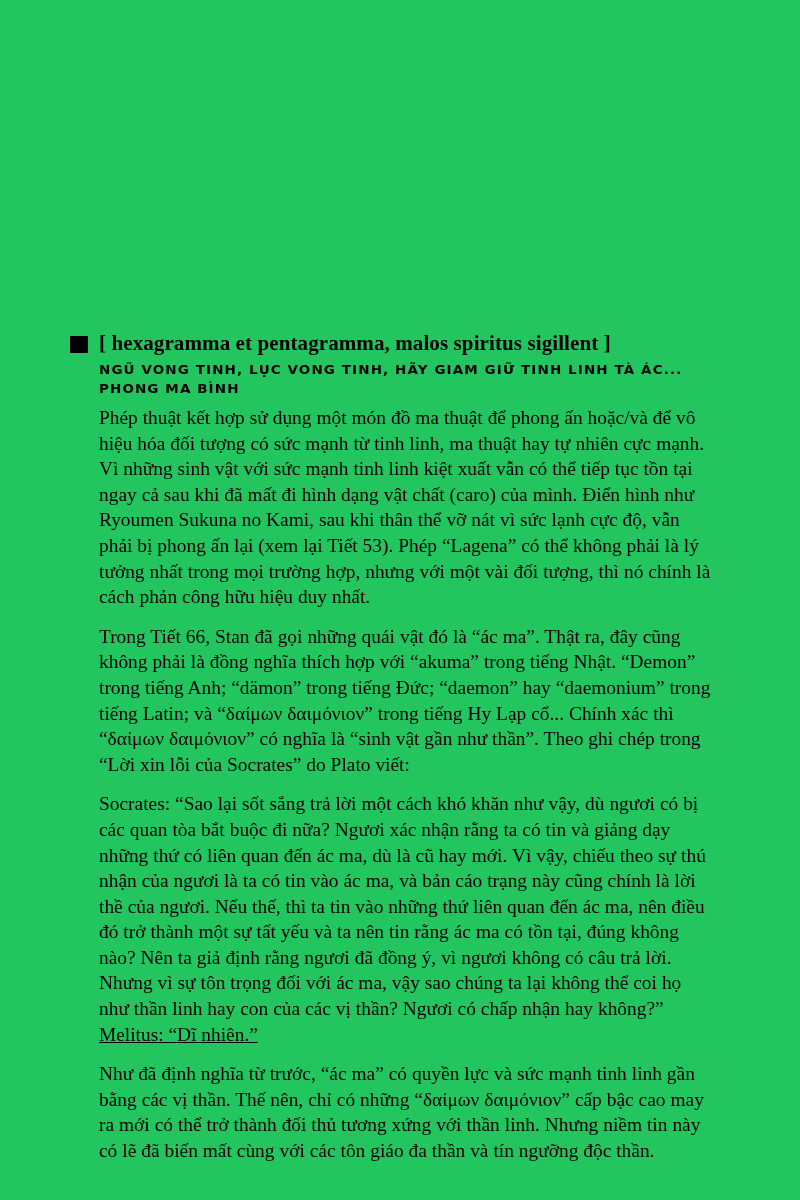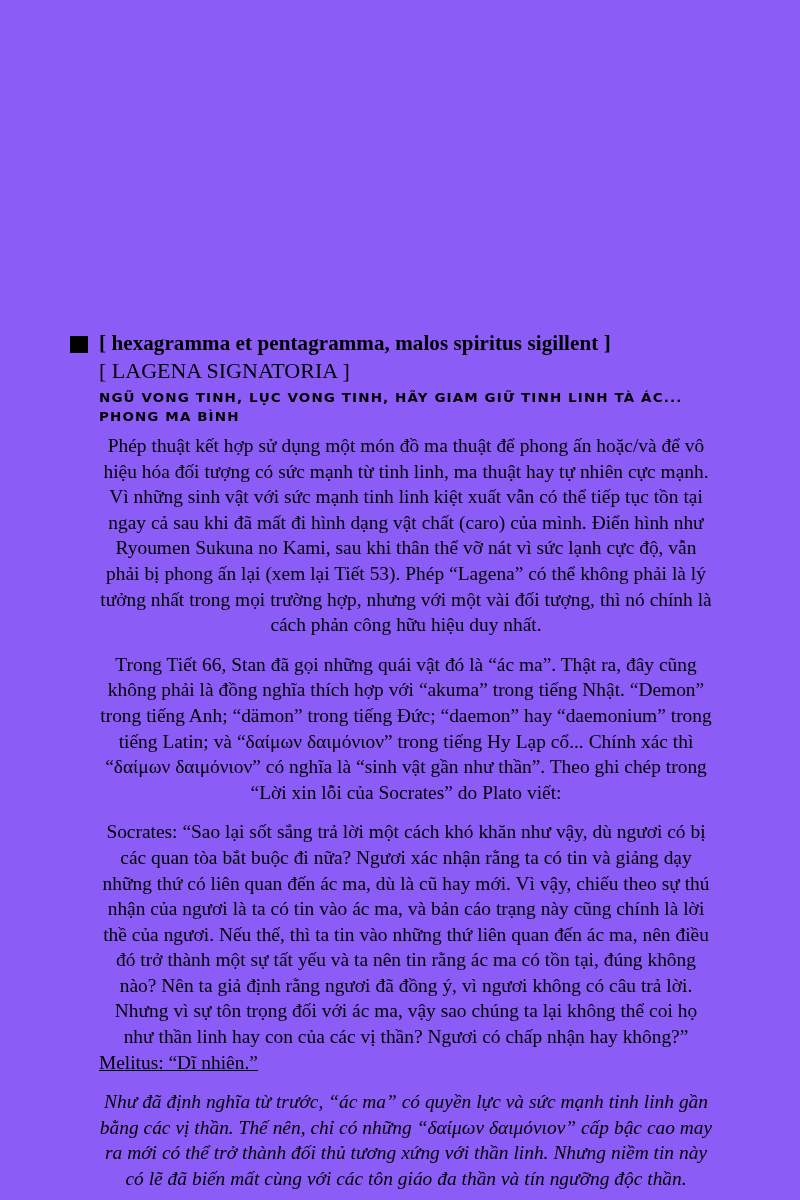--- a/index.html
+++ b/index.html
@@ -15,21 +15,21 @@
     overflow: hidden;
     font-family: "Liberation Serif", "DejaVu Serif", serif;
     color: #000000;
     -webkit-font-smoothing: antialiased;
   }
 
   
   .page {
     position: absolute;
     inset: 0;
-    background: #8b5cf6;
+    background: #22c55e;
   }
 
   
   .top-blank {
     position: absolute;
     left: 0;
     top: 0;
     width: 800px;
     height: 330px;
   }
@@ -103,27 +103,26 @@
   
   .body-col {
     margin-left: 29px;
     width: 614px;
   }
   p.para {
     margin: 0 0 14px 0;
     font-family: "Liberation Serif", "DejaVu Serif", serif;
     font-size: 19.4px;
     line-height: 25.6px;
-    text-align: center;
+    text-align: left;
     word-spacing: 0.1px;
     hyphens: none;
   }
   p.para:last-child {
     margin-bottom: 4px;
-    font-style: italic;
   }
   .para-gap-sm {
     margin-bottom: 13px;
   }
   .speaker-line {
     margin: 0 0 14px 0;
     font-family: "Liberation Serif", "DejaVu Serif", serif;
     font-size: 19.4px;
     line-height: 25.6px;
     text-decoration: underline;
@@ -138,21 +137,20 @@
 
   <div class="content">
 
     <div class="heading-block">
 
       <div class="bullet-line">
         <span class="bullet-square"></span>
         <span class="heading-latin-1">[ hexagramma et pentagramma, malos spiritus sigillent ]</span>
       </div>
 
-      <div class="heading-latin-2">[ LAGENA SIGNATORIA ]</div>
 
       <div class="subtitle">NGŨ VONG TINH, LỤC VONG TINH, HÃY GIAM GIỮ TINH LINH TÀ ÁC...</div>
 
       <div class="subtitle-2">PHONG MA BÌNH</div>
     </div>
 
     <div class="body-col">
       <p class="para">Phép thuật kết hợp sử dụng một món đồ ma thuật để phong ấn hoặc/và để vô hiệu hóa đối tượng có sức mạnh từ tinh linh, ma thuật hay tự nhiên cực mạnh. Vì những sinh vật với sức mạnh tinh linh kiệt xuất vẫn có thể tiếp tục tồn tại ngay cả sau khi đã mất đi hình dạng vật chất (caro) của mình. Điển hình như Ryoumen Sukuna no Kami, sau khi thân thể vỡ nát vì sức lạnh cực độ, vẫn phải bị phong ấn lại (xem lại Tiết 53). Phép “Lagena” có thể không phải là lý tưởng nhất trong mọi trường hợp, nhưng với một vài đối tượng, thì nó chính là cách phản công hữu hiệu duy nhất.</p>
       <p class="para">Trong Tiết 66, Stan đã gọi những quái vật đó là “ác ma”. Thật ra, đây cũng không phải là đồng nghĩa thích hợp với “akuma” trong tiếng Nhật. “Demon” trong tiếng Anh; “dämon” trong tiếng Đức; “daemon” hay “daemonium” trong tiếng Latin; và “δαίμων δαιμόνιον” trong tiếng Hy Lạp cổ... Chính xác thì “δαίμων δαιμόνιον” có nghĩa là “sinh vật gần như thần”. Theo ghi chép trong “Lời xin lỗi của Socrates” do Plato viết:</p>
       <p class="para para-gap-sm" style="margin-bottom:0">Socrates: “Sao lại sốt sắng trả lời một cách khó khăn như vậy, dù ngươi có bị các quan tòa bắt buộc đi nữa? Ngươi xác nhận rằng ta có tin và giảng dạy những thứ có liên quan đến ác ma, dù là cũ hay mới. Vì vậy, chiếu theo sự thú nhận của ngươi là ta có tin vào ác ma, và bản cáo trạng này cũng chính là lời thề của ngươi. Nếu thế, thì ta tin vào những thứ liên quan đến ác ma, nên điều đó trở thành một sự tất yếu và ta nên tin rằng ác ma có tồn tại, đúng không nào? Nên ta giả định rằng ngươi đã đồng ý, vì ngươi không có câu trả lời. Nhưng vì sự tôn trọng đối với ác ma, vậy sao chúng ta lại không thể coi họ như thần linh hay con của các vị thần? Ngươi có chấp nhận hay không?”</p>

